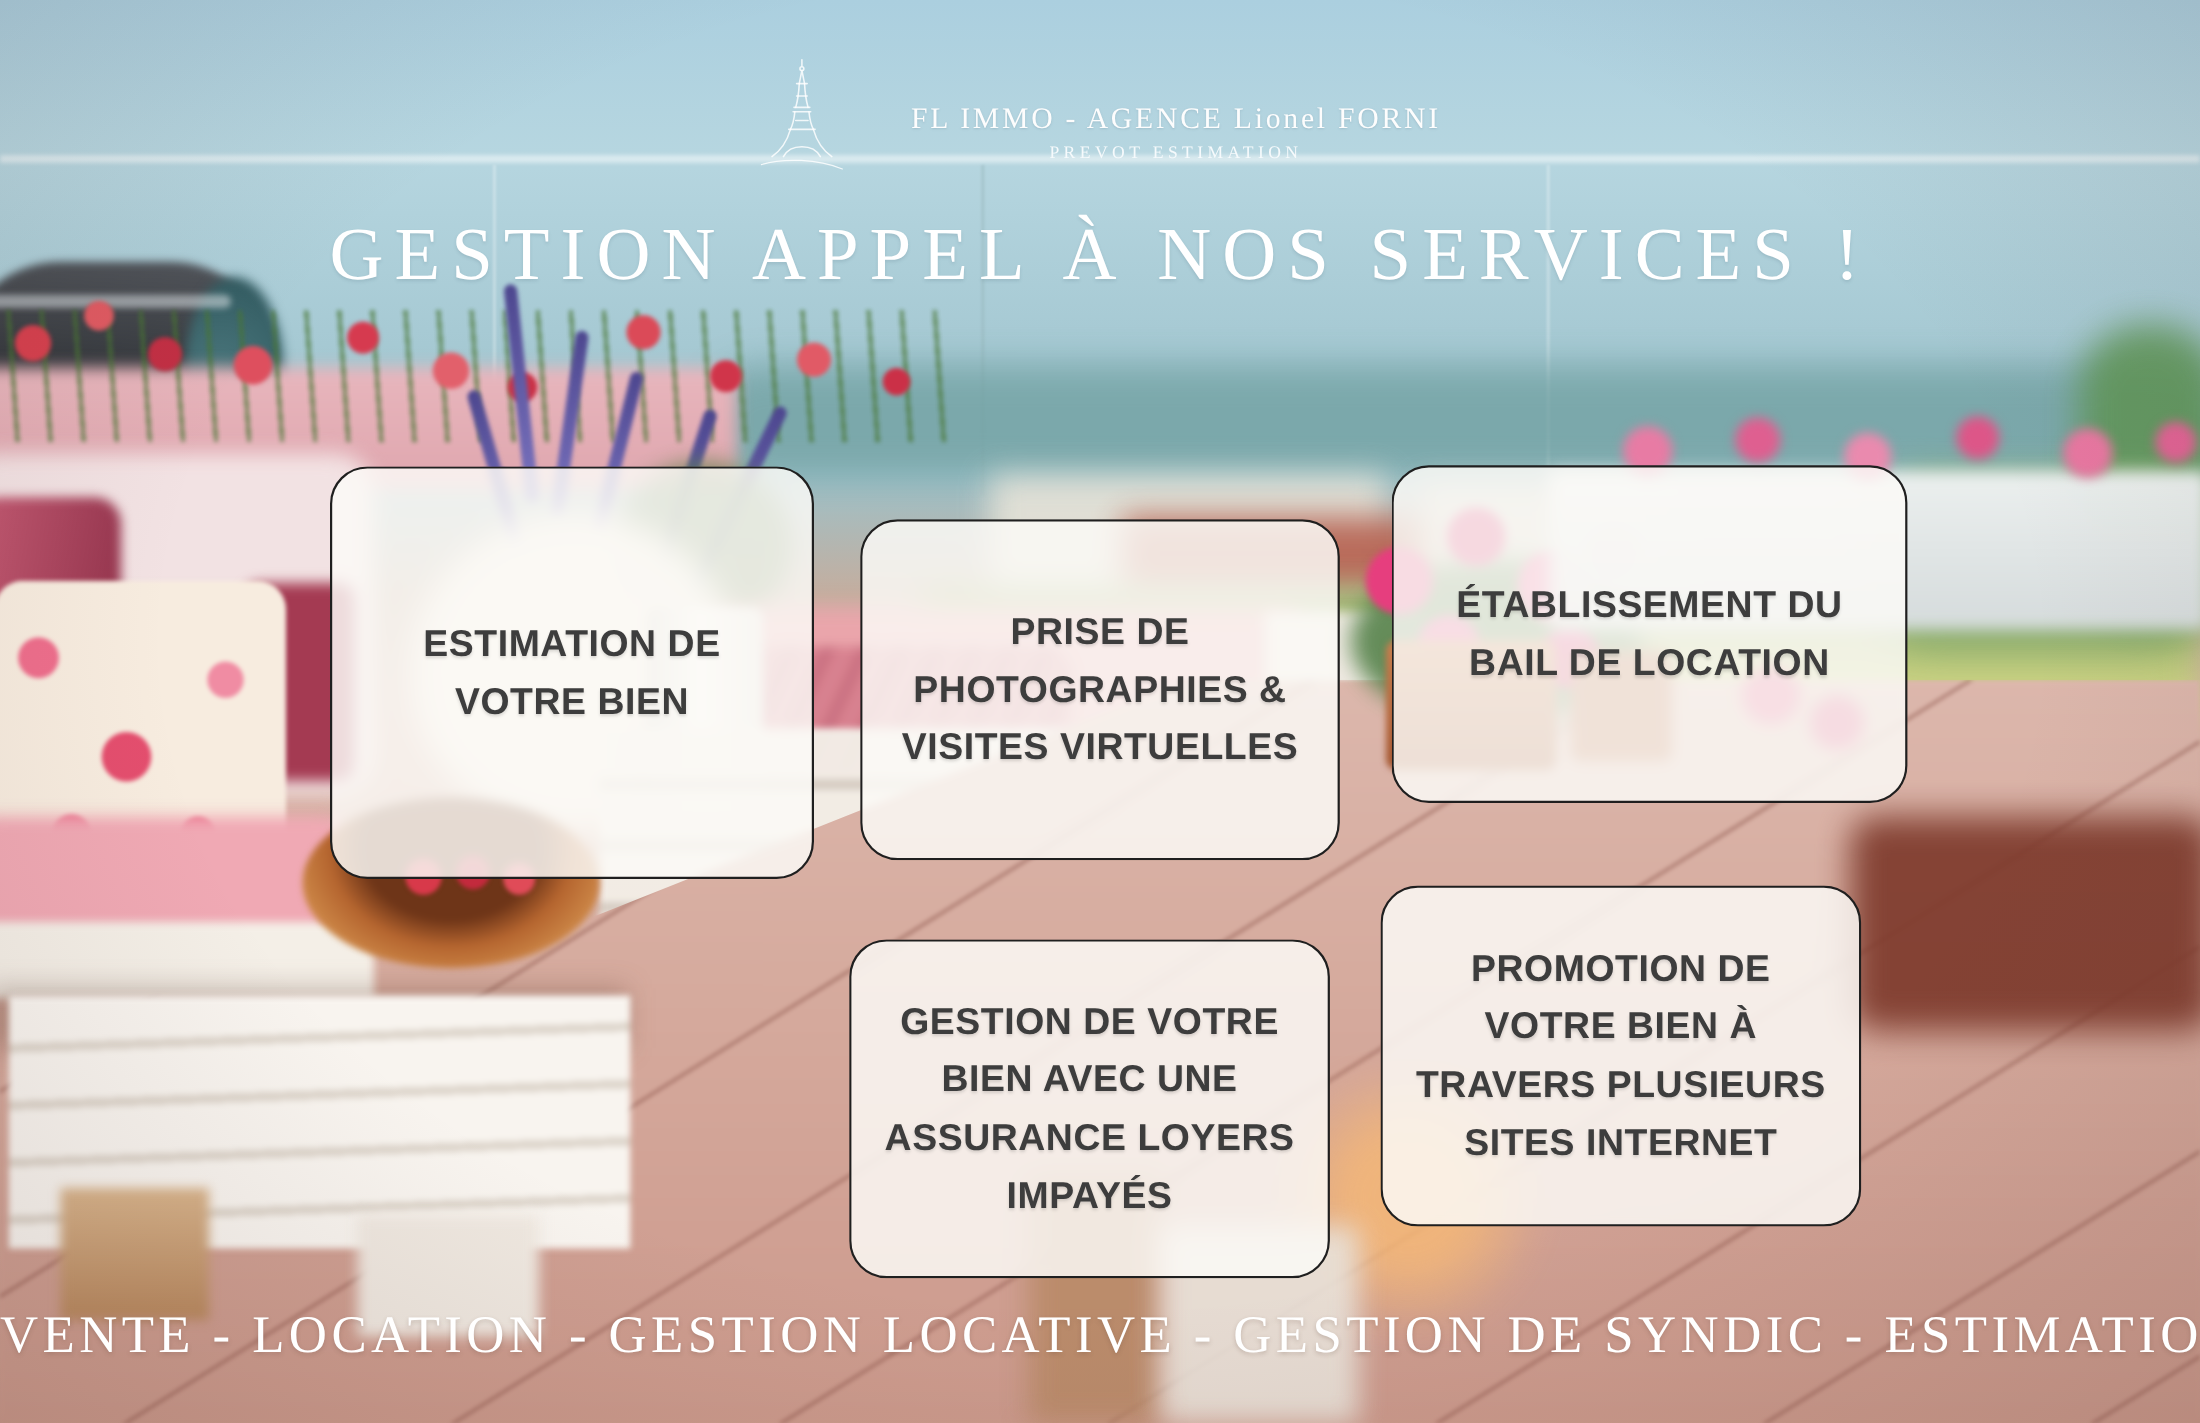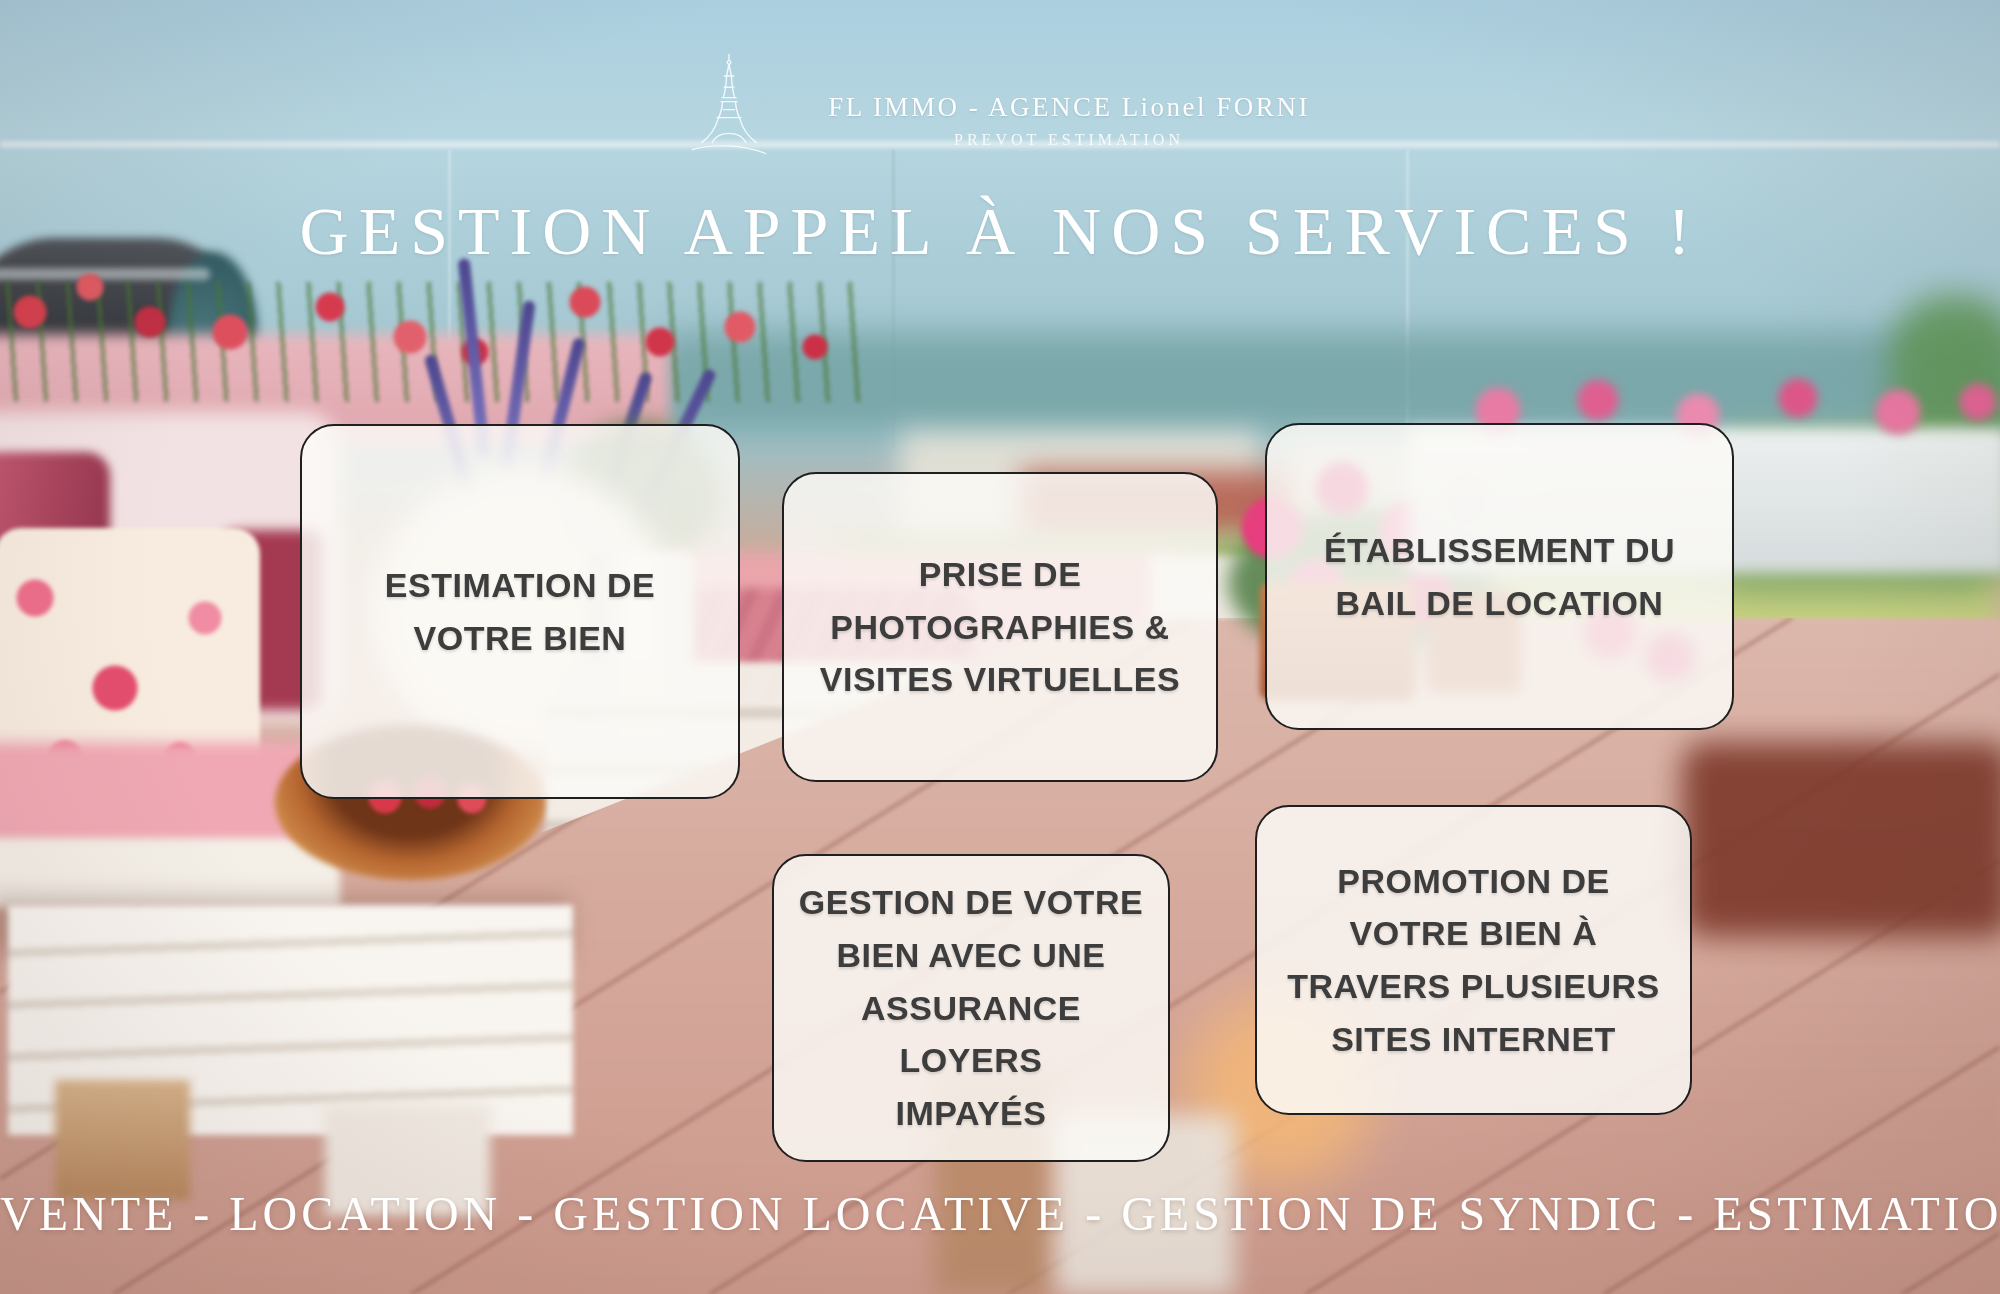--- a/index.html
+++ b/index.html
@@ -132,21 +132,21 @@
   .card{z-index:15;border:2px solid var(--card-border,#1f1f1f);border-radius:34px;
     background:var(--card-background,rgba(252,250,247,.84));
     -webkit-backdrop-filter:blur(4px);backdrop-filter:blur(4px);
     display:flex;align-items:center;justify-content:center;text-align:center;padding:14px;}
   .card span{position:relative;white-space:pre-line;font-weight:bold;font-size:34px;line-height:1.55;
     color:var(--card-text,#3d3d3d);letter-spacing:.5px;text-shadow:0 2px 3px rgba(0,0,0,.15);}
   .c1{left:300px;top:424px;width:440px;height:375px;}
   .c2{left:782px;top:472px;width:436px;height:310px;}
   .c3{left:1265px;top:423px;width:469px;height:307px;}
   .c4{left:288px;top:806px;width:435px;height:306px;}
-  .c5{left:772px;top:854px;width:398px;height:308px;}
+  .c5{left:772px;top:854px;width:437px;height:308px;}
   .c6{left:1255px;top:805px;width:437px;height:310px;}
   .banner{left:0;top:1186px;width:2000px;text-align:center;z-index:20;
     font-family:"Liberation Serif",serif;font-size:48px;letter-spacing:4px;color:var(--banner-text,#ffffff);
     text-shadow:0 2px 4px rgba(100,70,60,.25);white-space:nowrap;}
 </style>
 </head>
 <body>
 
 <div class="stage">
 

